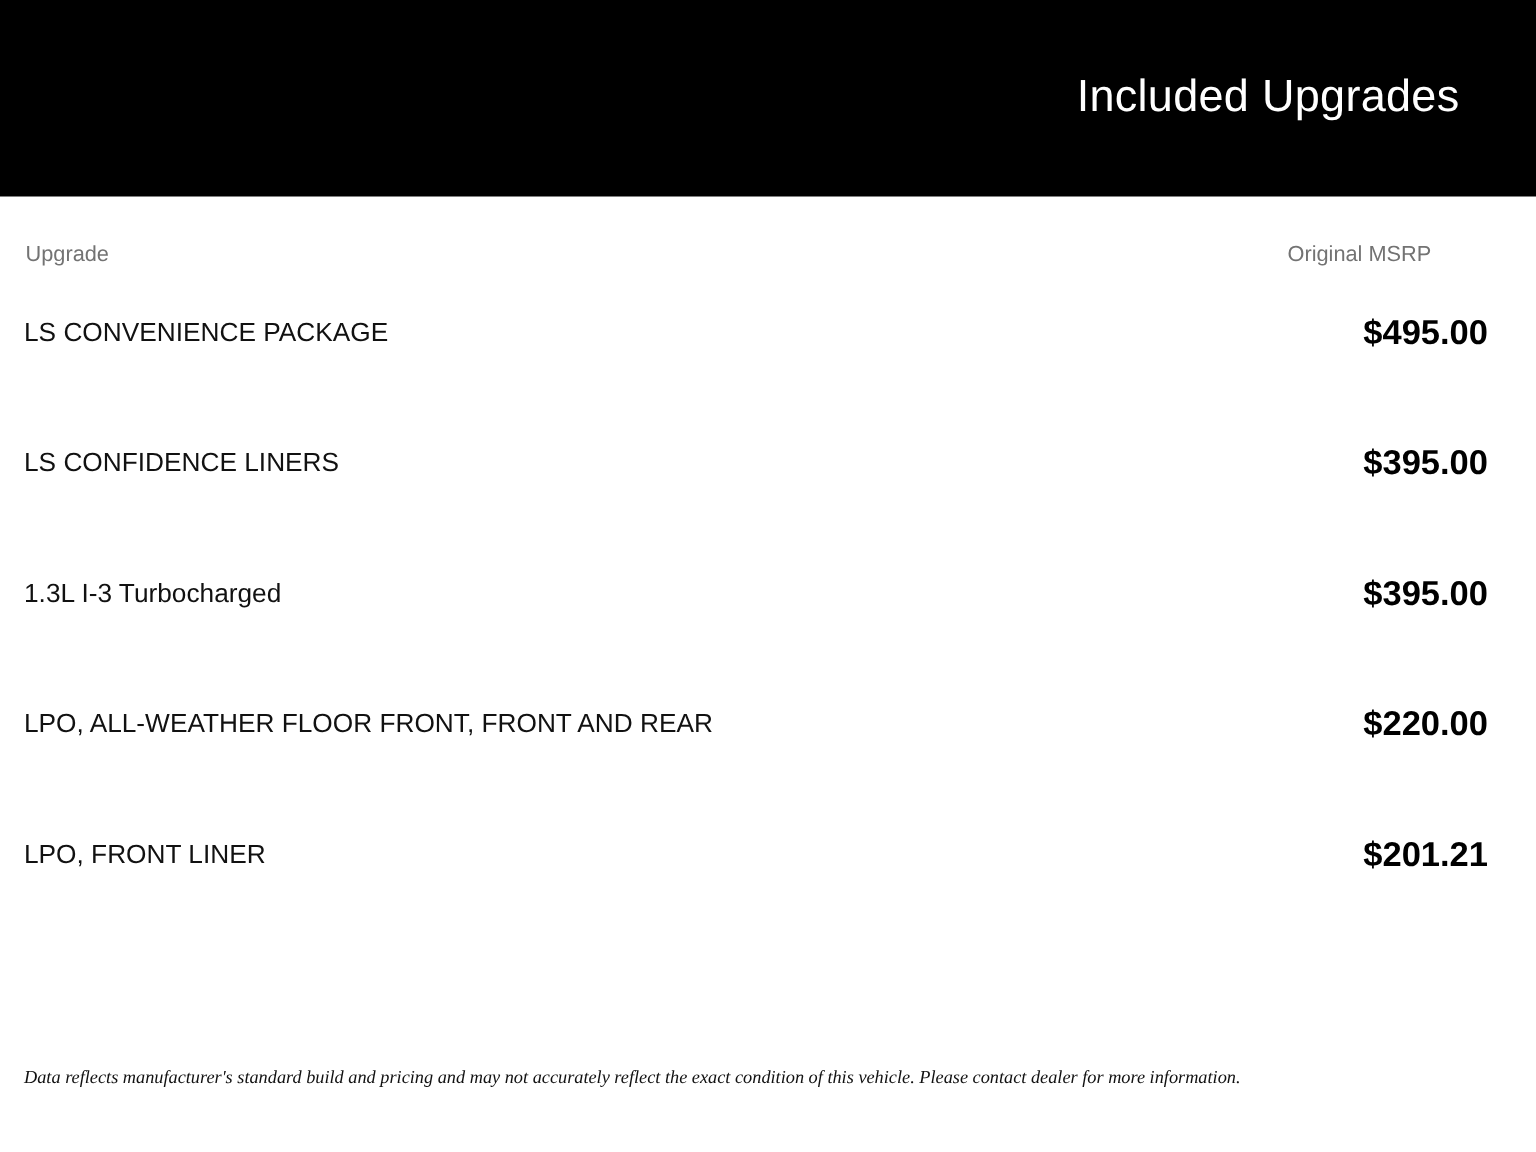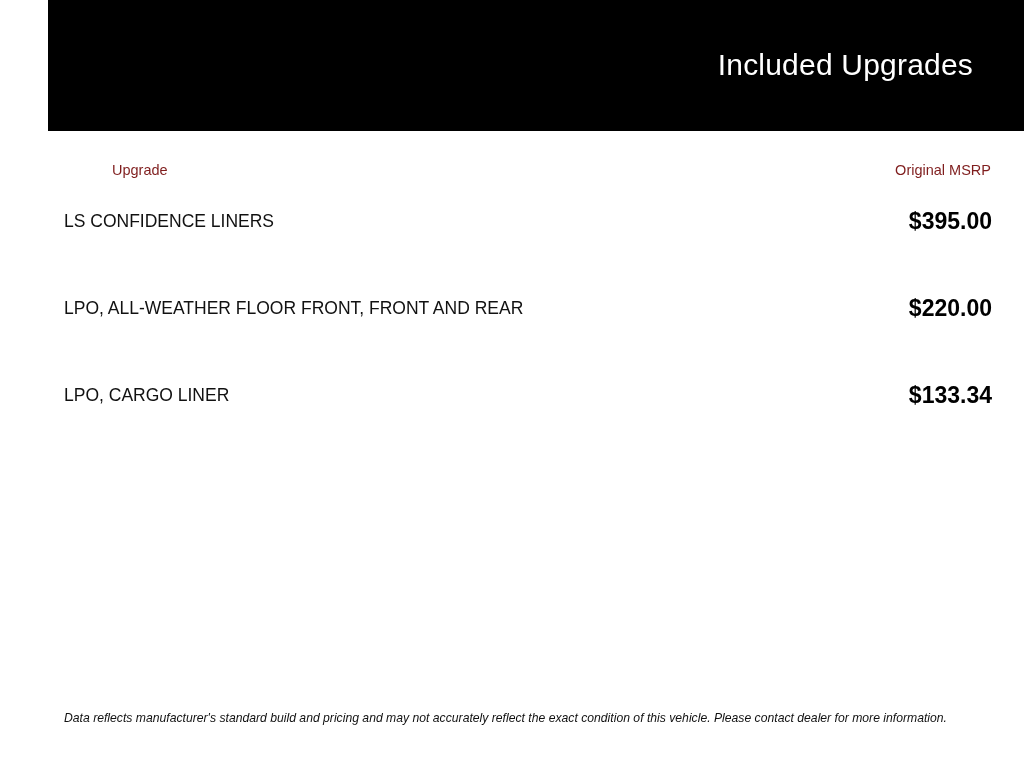--- a/index.html
+++ b/index.html
@@ -1,15 +1,15 @@
 <!DOCTYPE html>
 <html><head>
 <meta charset="utf-8">
 <style>
-  * { box-sizing: border-box; padding-left: 48px; }
+  * { box-sizing: border-box; }
   html, body {
     margin: 0;
     padding: 0;
     width: 1024px;
     height: 768px;
     background: #ffffff;
     font-family: "Liberation Sans", sans-serif;
   }
   .page {
     position: relative;
@@ -36,30 +36,30 @@
     padding-bottom: 2px;
   }
   .content {
     padding: 0 32px 0 16px;
   }
   .table {
     width: 100%;
     border-collapse: collapse;
   }
   .col-head {
-    color: #7f1d1d;
+    color: #737373;
     font-size: 14.5px;
     font-weight: 400;
     padding-top: 31px;
     padding-bottom: 0;
     vertical-align: top;
     margin-top: 20px;
   }
   .col-head.left { text-align: left; }
-  .col-head.right { text-align: right; }
+  .col-head.right { }
 
   .row-name {
     color: #111111;
     font-size: 17.5px;
     font-weight: 400;
     text-align: left;
     vertical-align: middle;
     white-space: nowrap;
   }
   .row-price {
@@ -77,20 +77,21 @@
   .disclaimer {
     position: absolute;
     left: 16px;
     right: 16px;
     top: 711px;
     color: #111111;
     font-size: 12.2px;
     font-style: italic;
     font-weight: 400;
     line-height: 1.3;
+    font-family: Liberation Serif, serif;
   }
 </style>
 </head>
 <body>
 
 <div class="page">
 
   <div class="header-bar">
     <div class="header-title">Included Upgrades</div>
   </div>
@@ -98,30 +99,38 @@
   <div class="content">
     <table class="table">
       <thead>
         <tr>
           <th class="col-head left">Upgrade</th>
           <th class="col-head right">Original MSRP</th>
         </tr>
       </thead>
       <tbody>
         <tr class="data-row">
+          <td class="row-name">LS CONVENIENCE PACKAGE</td>
+          <td class="row-price">$495.00</td>
+        </tr>
+        <tr class="data-row">
           <td class="row-name">LS CONFIDENCE LINERS</td>
+          <td class="row-price">$395.00</td>
+        </tr>
+        <tr class="data-row">
+          <td class="row-name">1.3L I-3 Turbocharged</td>
           <td class="row-price">$395.00</td>
         </tr>
         <tr class="data-row">
           <td class="row-name">LPO, ALL-WEATHER FLOOR FRONT, FRONT AND REAR</td>
           <td class="row-price">$220.00</td>
         </tr>
         <tr class="data-row">
-          <td class="row-name">LPO, CARGO LINER</td>
-          <td class="row-price">$133.34</td>
+          <td class="row-name">LPO, FRONT LINER</td>
+          <td class="row-price">$201.21</td>
         </tr>
       </tbody>
     </table>
   </div>
 
   <div class="disclaimer">Data reflects manufacturer's standard build and pricing and may not accurately reflect the exact condition of this vehicle. Please contact dealer for more information.</div>
 
 </div>
 
 </body></html>

